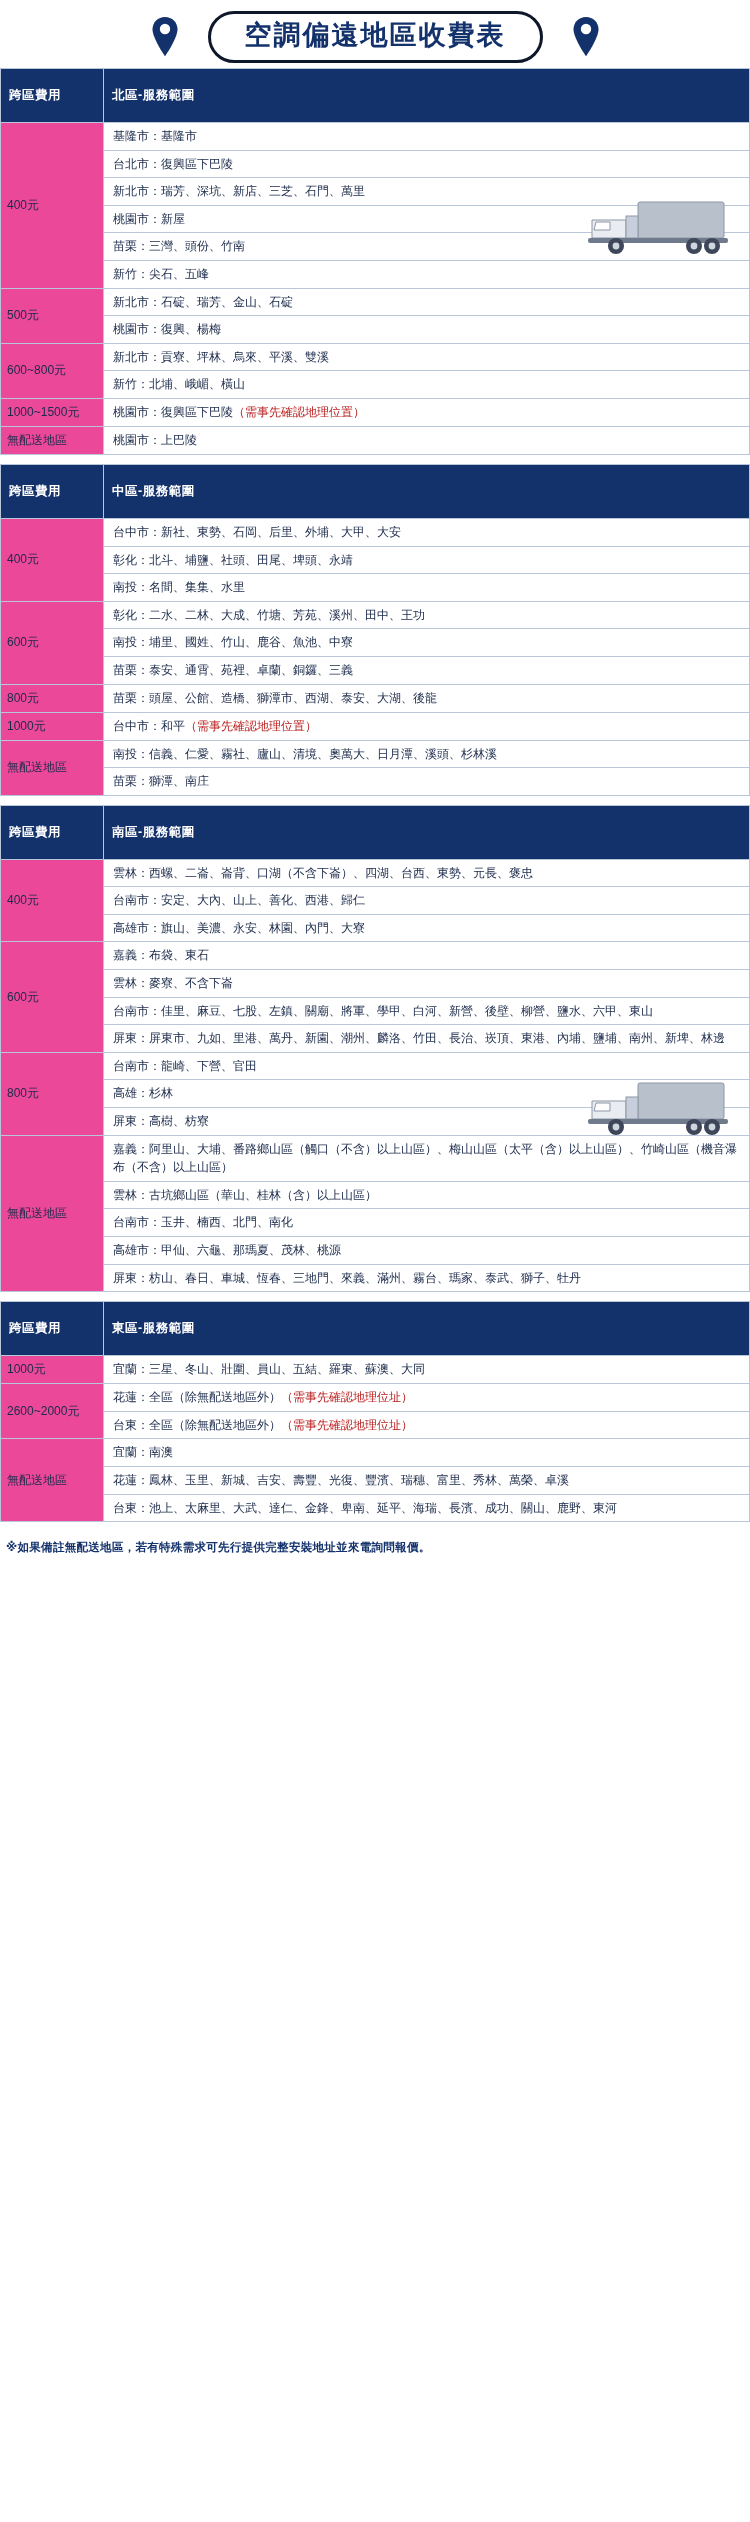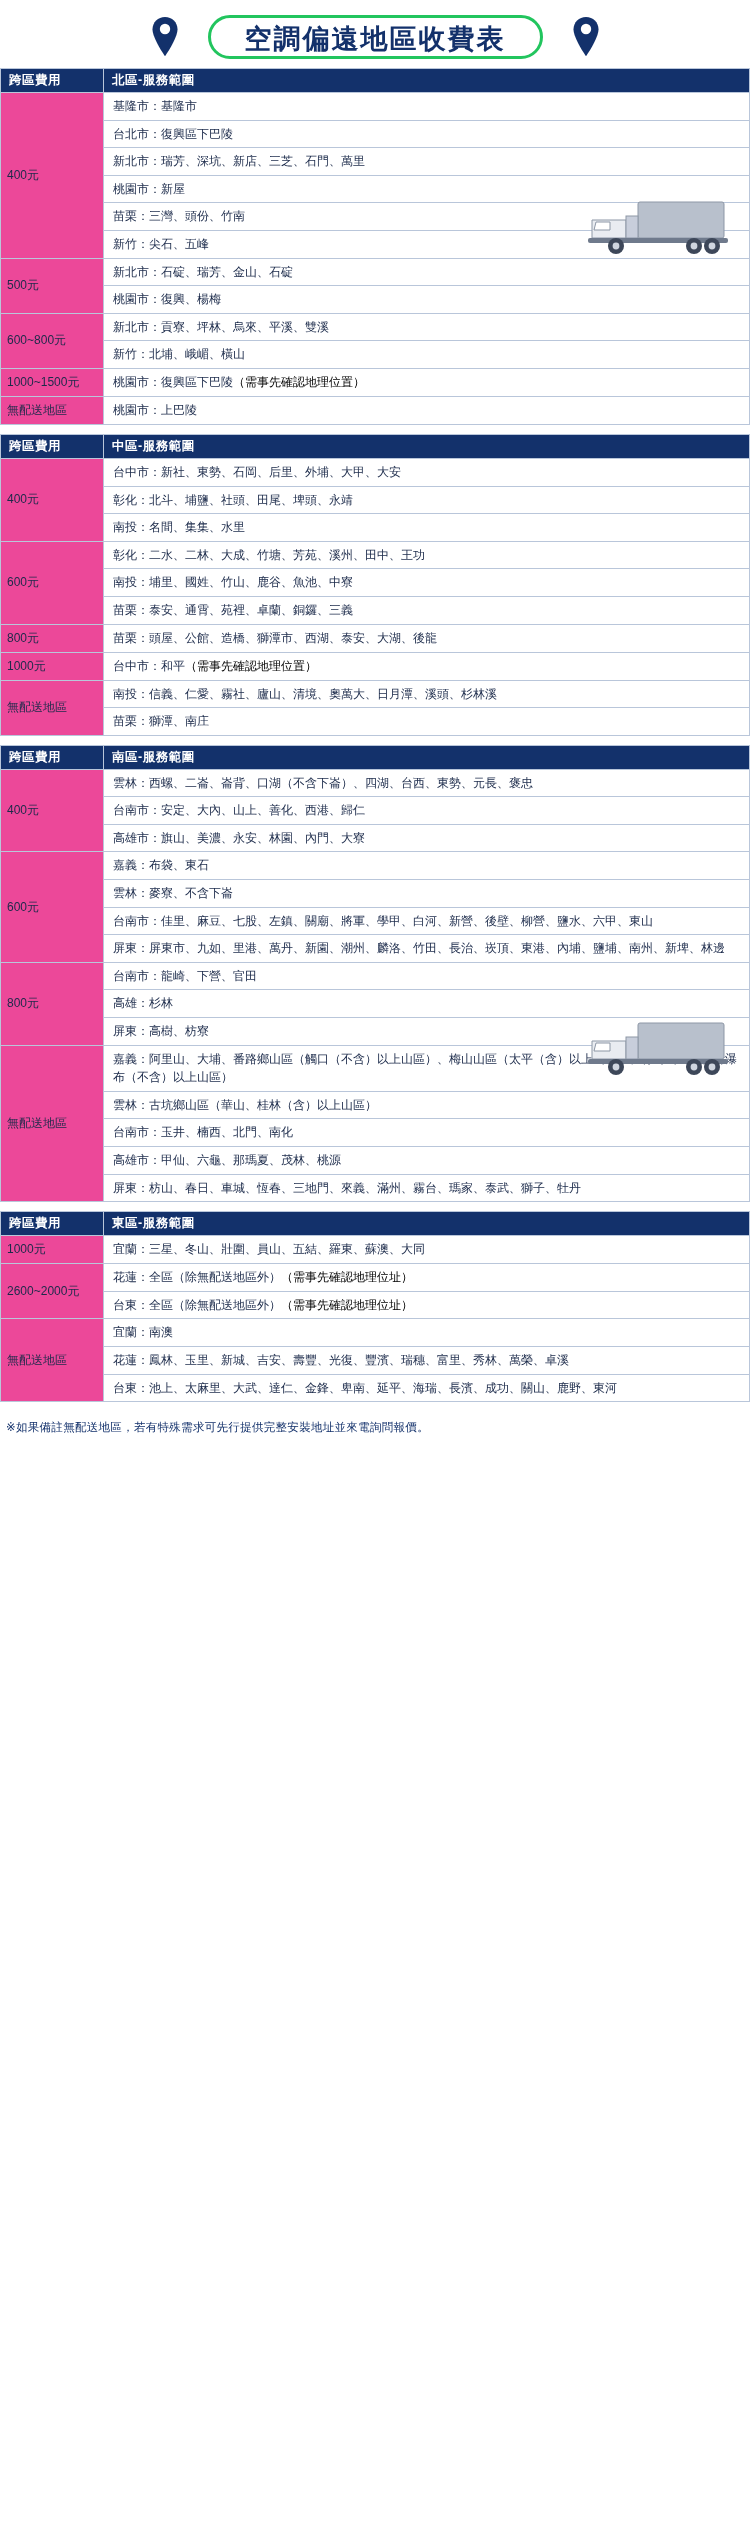--- a/index.html
+++ b/index.html
@@ -17,23 +17,23 @@
     height:62px;
     display:flex;
     align-items:center;
     justify-content:center;
     gap:26px;
     padding-top:6px;
   }
   .pin{width:34px;height:44px;position:relative;flex:0 0 auto;}
   .pin svg{display:block;}
   .title-pill{
-    border:3px solid #22c55e;
+    border:3px solid #0f172a;
     border-radius:28px;
-    padding:6px 34px 0;
+    padding:6px 34px 8px;
     background:#ffffff;
   }
   .title-pill .t{
     font-size:27px;
     font-weight:bold;
     letter-spacing:2px;
     color:#13316b;
     line-height:1.15;
     white-space:nowrap;
   }
@@ -48,52 +48,53 @@
   table.tbl th, table.tbl td{
     border:1px solid #b9c6da;
     vertical-align:middle;
   }
   .hdr th{
     background:#13316b;
     color:#ffffff;
     font-size:12.5px;
     font-weight:bold;
     text-align:left;
-    padding:3px 8px;
+    padding:18px 8px;
     border:1px solid #13316b;
     letter-spacing:.5px;
   }
   .col-fee{width:86px;}
   td.fee{
     width:86px;
     font-size:12px;
     padding:5px 6px;
     text-align:left;
     color:#1b2a4a;
     background:#ec4899;
   }
   td.scope{
     font-size:12px;
     padding:4px 9px;
     line-height:1.55;
     color:#1b2a4a;
     background:#ffffff;
   }
-  .red{color:#000000;}
+  .red{color:#b91c1c;}
 
   
   .truck{position:absolute;pointer-events:none;}
   .truck svg{display:block;}
 
   
   .footer{
     font-size:11.5px;
     color:#13316b;
     padding:9px 6px 14px 6px;
     letter-spacing:.3px;
+    font-weight:bold;
   }
 </style>
 </head>
 <body>
 
 <div class="page">
 
   <div class="header">
     <span class="pin">
       <svg width="34" height="44" viewBox="0 0 34 44">

